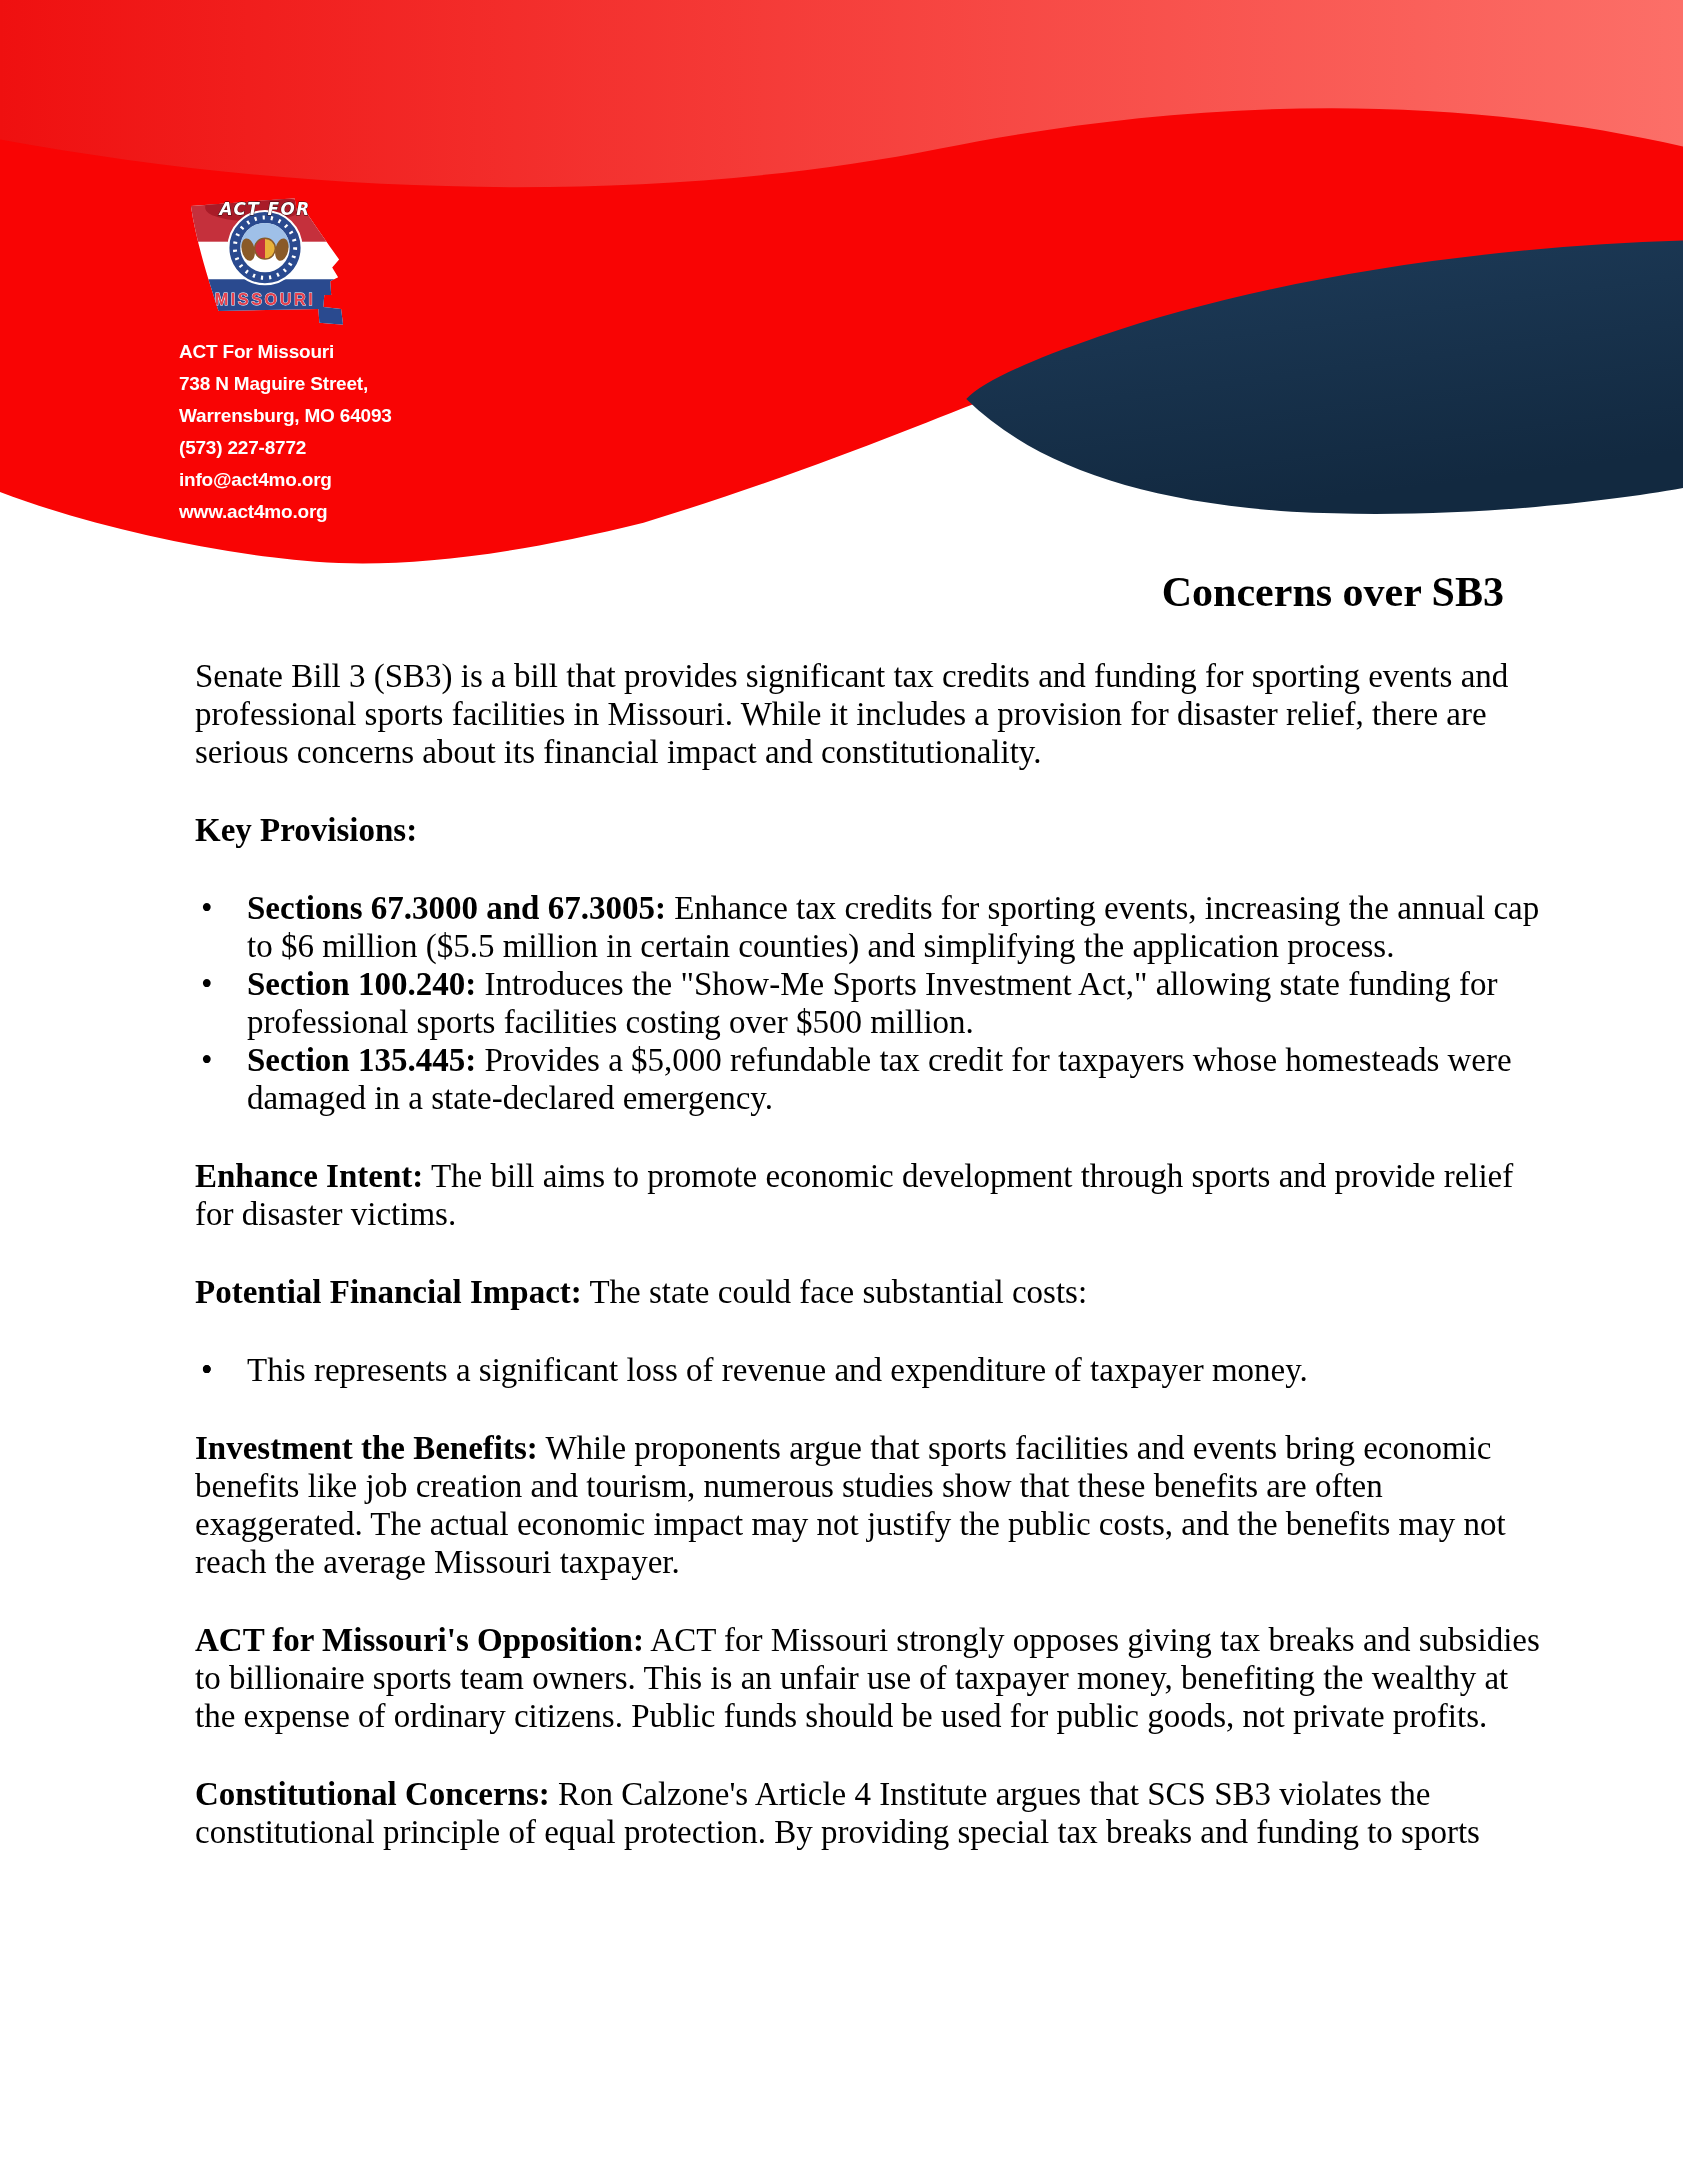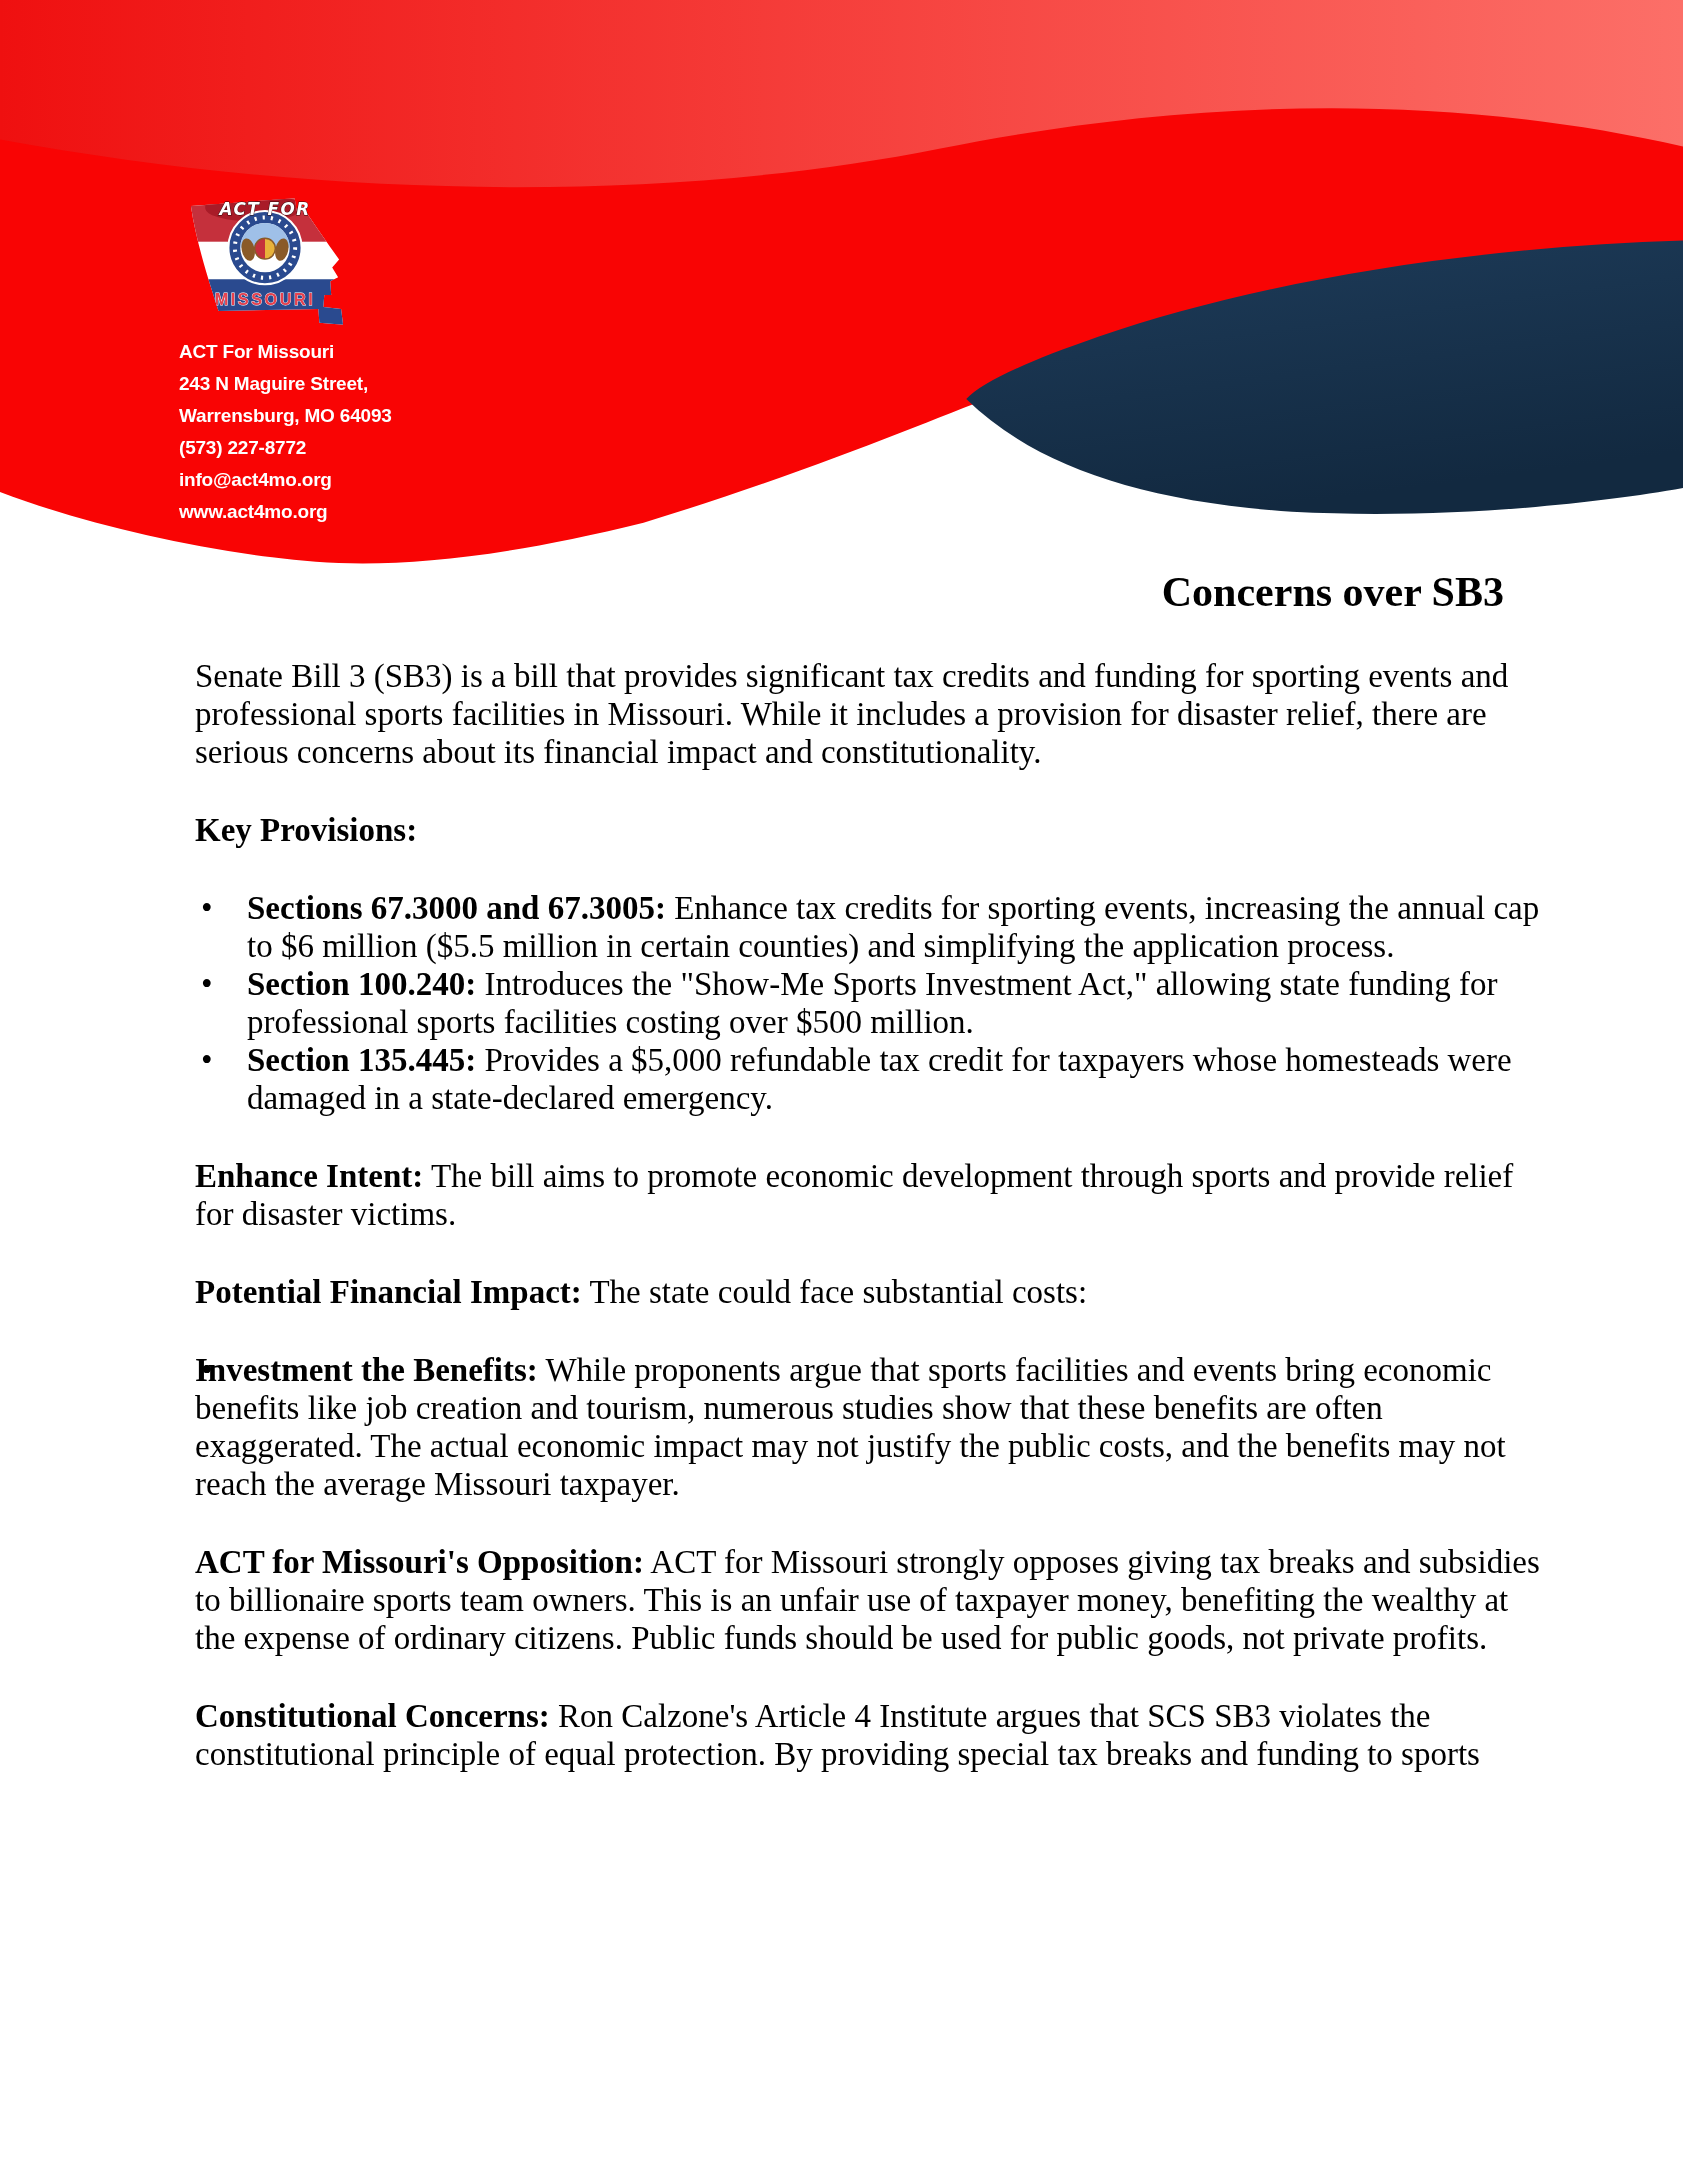--- a/index.html
+++ b/index.html
@@ -80,21 +80,21 @@
         <path d="M85,54.5 a10.5,10.5 0 0 0 0,21 Z" fill="#c5303c"></path>
         <circle cx="85" cy="65" r="10.5" fill="none" stroke="#8a5a28" stroke-width="1.5"></circle>
       </g>
       <text x="85" y="122" text-anchor="middle" font-family="Liberation Sans, sans-serif" font-size="16.5" font-weight="bold" letter-spacing="2.5" stroke="#ffffff" stroke-width="0.8" paint-order="stroke" fill="#e8414d">MISSOURI</text>
     </g>
     <text x="85" y="31" text-anchor="middle" font-family="DejaVu Sans, sans-serif" font-size="17" font-weight="bold" font-style="italic" fill="#ffffff" stroke="#2a0a0a" stroke-width="0.9" paint-order="stroke" letter-spacing="1.5">ACT FOR</text>
   </svg>
 
   <div class="contact">
     <div>ACT For Missouri</div>
-    <div>243 N Maguire Street,</div>
+    <div>738 N Maguire Street,</div>
     <div>Warrensburg, MO 64093</div>
     <div>(573) 227-8772</div>
     <div>info@act4mo.org</div>
     <div>www.act4mo.org</div>
   </div>
 
   <main class="content">
 
     <h1 class="title">Concerns over SB3</h1>
 
@@ -117,20 +117,21 @@
     <p class="block"><b class="lead">Enhance Intent:</b><span> The bill aims to promote economic development through sports and provide relief for disaster victims.</span></p>
 
     <p class="block"><b class="lead">Potential Financial Impact:</b><span> The state could face substantial costs:</span></p>
 
     <ul class="blist">
       <li>
         <span class="bullet">•</span>
       </li>
       <li>
         <span class="bullet">•</span>
+        <div class="cont">This represents a significant loss of revenue and expenditure of taxpayer money.</div>
       </li>
     </ul>
 
     <p class="block"><b class="lead">Investment the Benefits:</b><span> While proponents argue that sports facilities and events bring economic benefits like job creation and tourism, numerous studies show that these benefits are often exaggerated. The actual economic impact may not justify the public costs, and the benefits may not reach the average Missouri taxpayer.</span></p>
 
     <p class="block"><b class="lead">ACT for Missouri's Opposition:</b><span> ACT for Missouri strongly opposes giving tax breaks and subsidies to billionaire sports team owners. This is an unfair use of taxpayer money, benefiting the wealthy at the expense of ordinary citizens. Public funds should be used for public goods, not private profits.</span></p>
 
     <p class="block"><b class="lead">Constitutional Concerns:</b><span> Ron Calzone's Article 4 Institute argues that SCS SB3 violates the constitutional principle of equal protection. By providing special tax breaks and funding to sports</span></p>
 
   </main>

